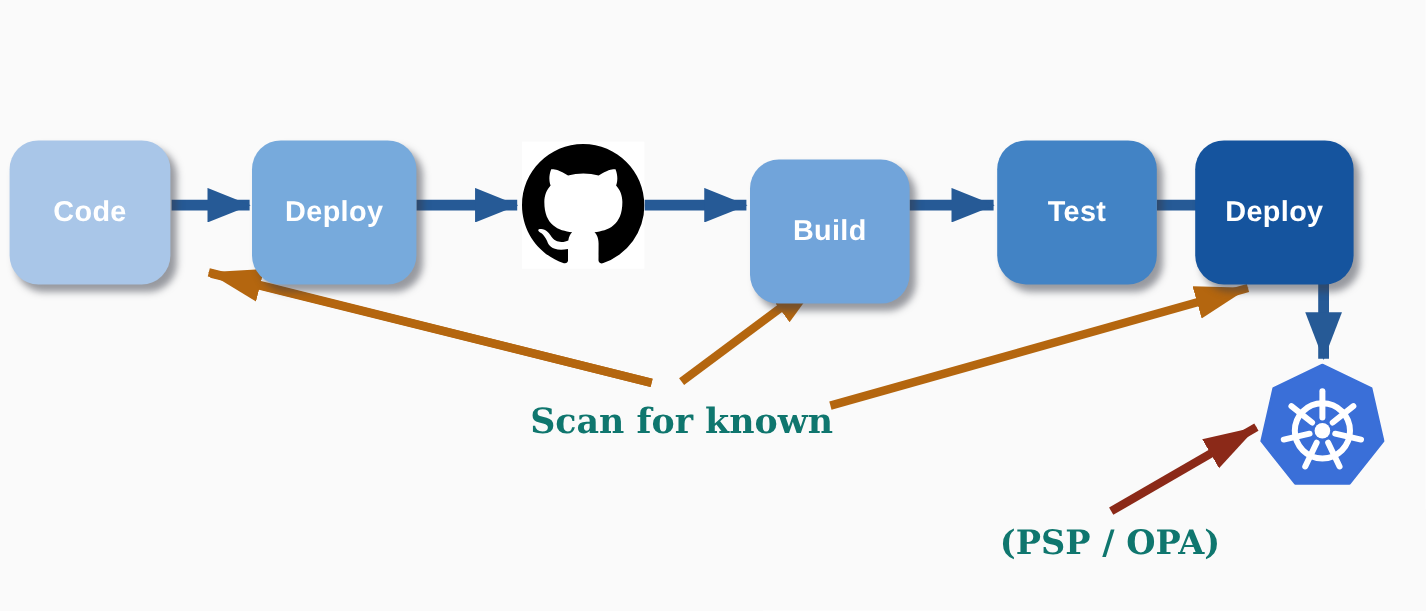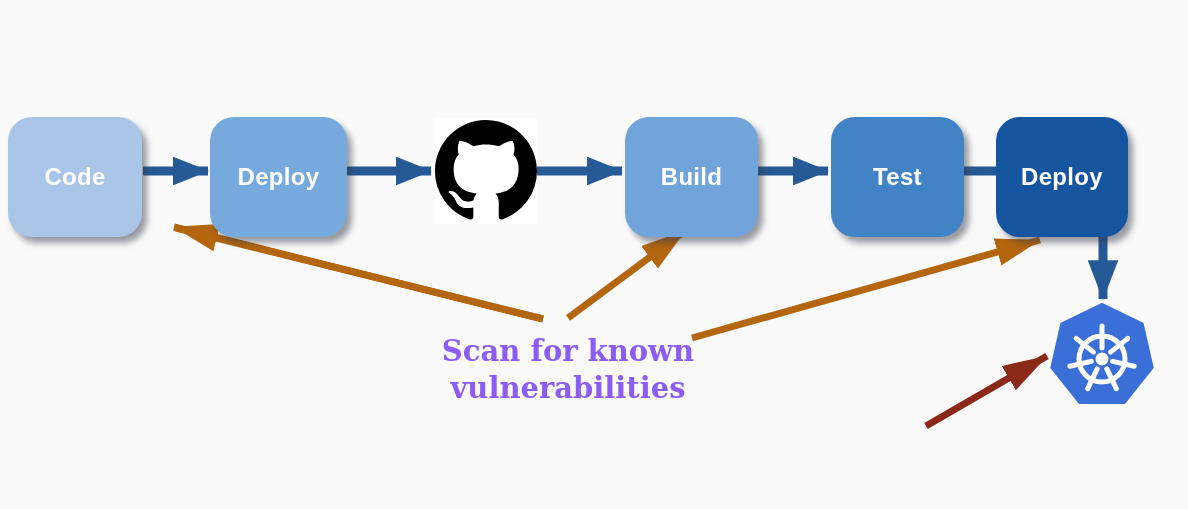--- a/index.html
+++ b/index.html
@@ -26,40 +26,40 @@
     align-items: center;
     justify-content: center;
     color: #ffffff;
     font-size: 24px;
     font-weight: 700;
     letter-spacing: 0.3px;
     box-shadow: 5px 6px 6px rgba(55,60,72,0.50);
   }
   .stage-0 { left: 8px;    width: 134px; background: #a9c6e8; }
   .stage-1 { left: 210px;  width: 137px; background: #77aadc; }
-  .stage-2 { left: 625px;  width: 133px; background: #71a4da; }
+  .stage-2 { left: 625px;  width: 133px; background: #71a4da; margin-top: 16px; }
   .stage-3 { left: 831px;  width: 133px; background: #4283c5; }
   .stage-4 { left: 996px; width: 132px; background: #15549e; }
   .github-plate {
     position: absolute;
     left: 435px; top: 118px;
     width: 102px; height: 106px;
     background: #ffffff;
     display: flex; align-items: center; justify-content: center;
   }
   .k8s-wrap {
     position: absolute;
     left: 1050px; top: 303px;
     width: 104px; height: 108px;
   }
   .note {
     position: absolute;
     transform: translateX(-50%);
     text-align: center;
-    color: #8b5cf6;
+    color: #0f766e;
     font-family: "DejaVu Serif", serif;
     font-weight: 700;
     white-space: nowrap;
   }
   .note-scan { left: 568px; top: 333px; font-size: 29px; line-height: 1.26; }
   .note-enforce { left: 925px; top: 436px; font-size: 28px; line-height: 1.22; }
 </style>
 </head>
 <body>
 
@@ -136,19 +136,19 @@
         <line x1="47.2" y1="65.9" x2="37.7" y2="85.7"></line>
         <line x1="41.3" y1="58.4" x2="19.8" y2="63.3"></line>
         <line x1="43.4" y1="49.1" x2="26.2" y2="35.4"></line>
       </g>
       <circle cx="52" cy="56" r="6.5" fill="#ffffff"></circle>
     </svg>
   </div>
 
   <div class="note note-scan">
     <div>Scan for known</div>
-    <div>vulnerabilities</div>
   </div>
 
   <div class="note note-enforce">
+    <div>(PSP / OPA)</div>
   </div>
 
 </div>
 
 </body></html>

